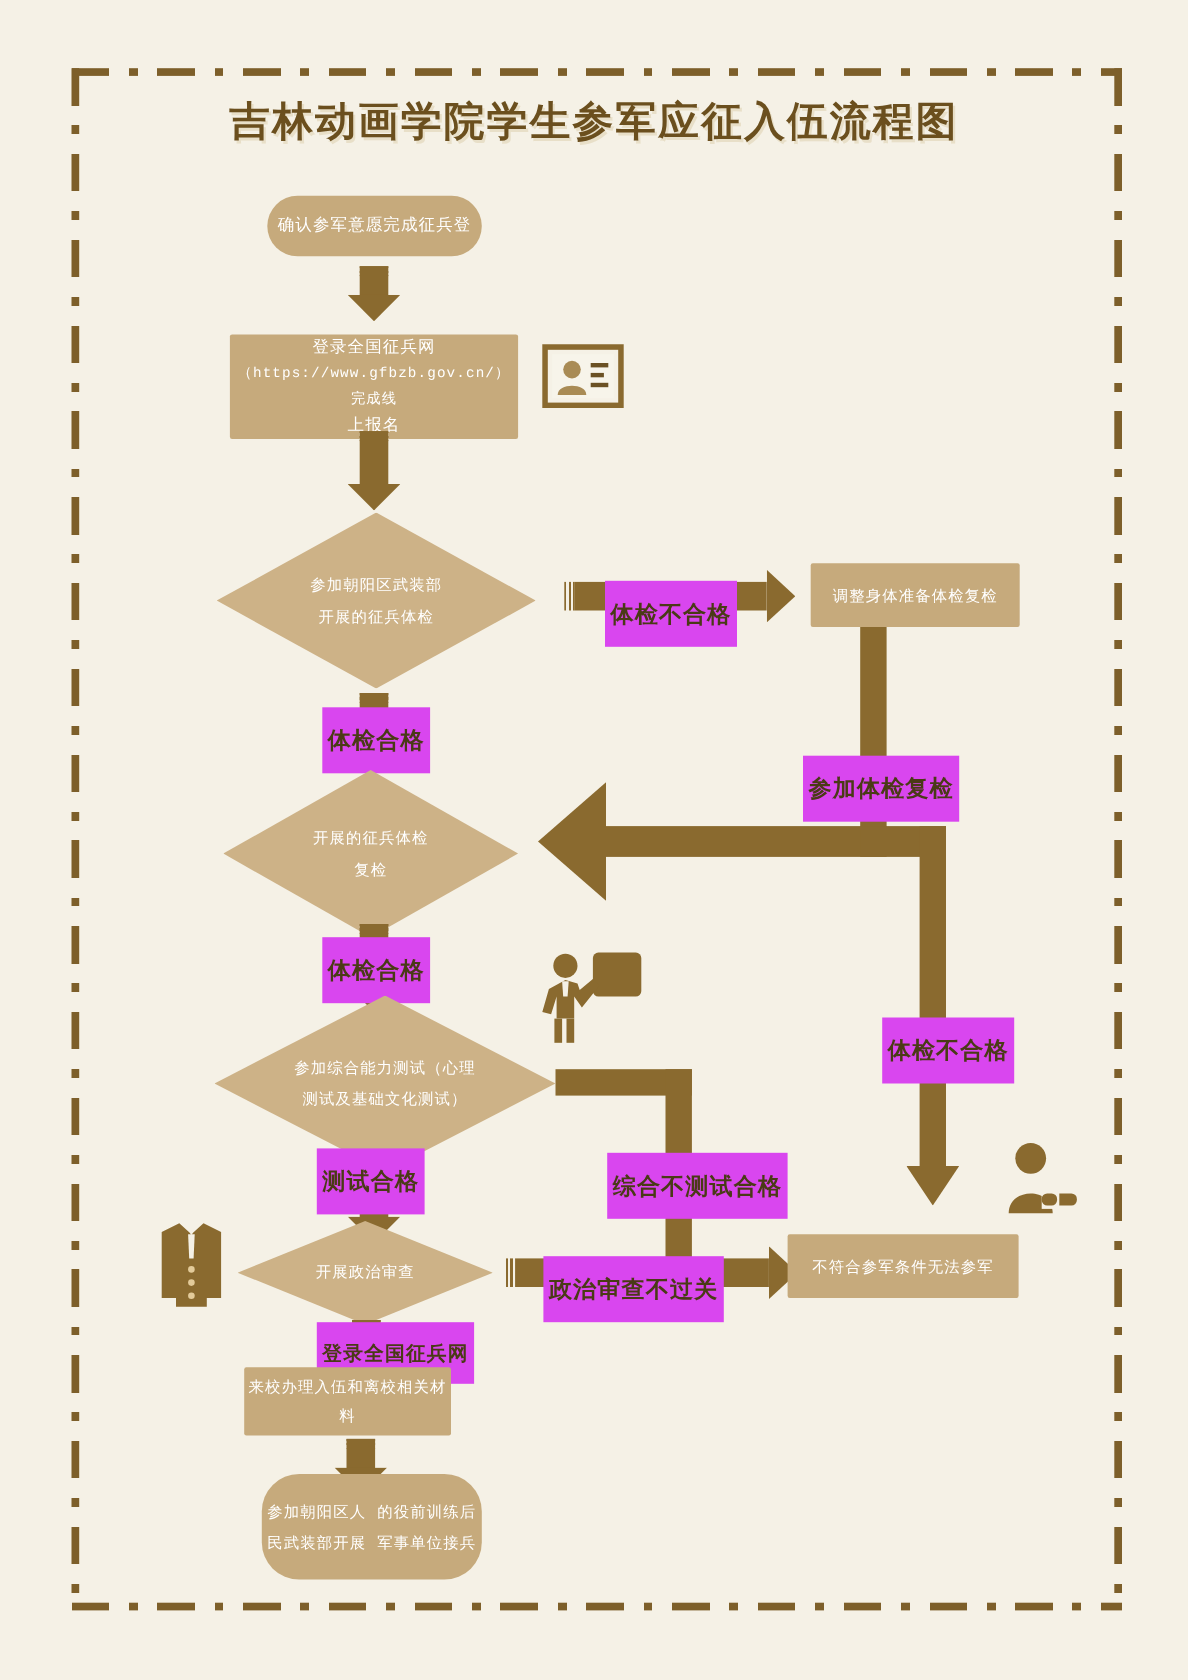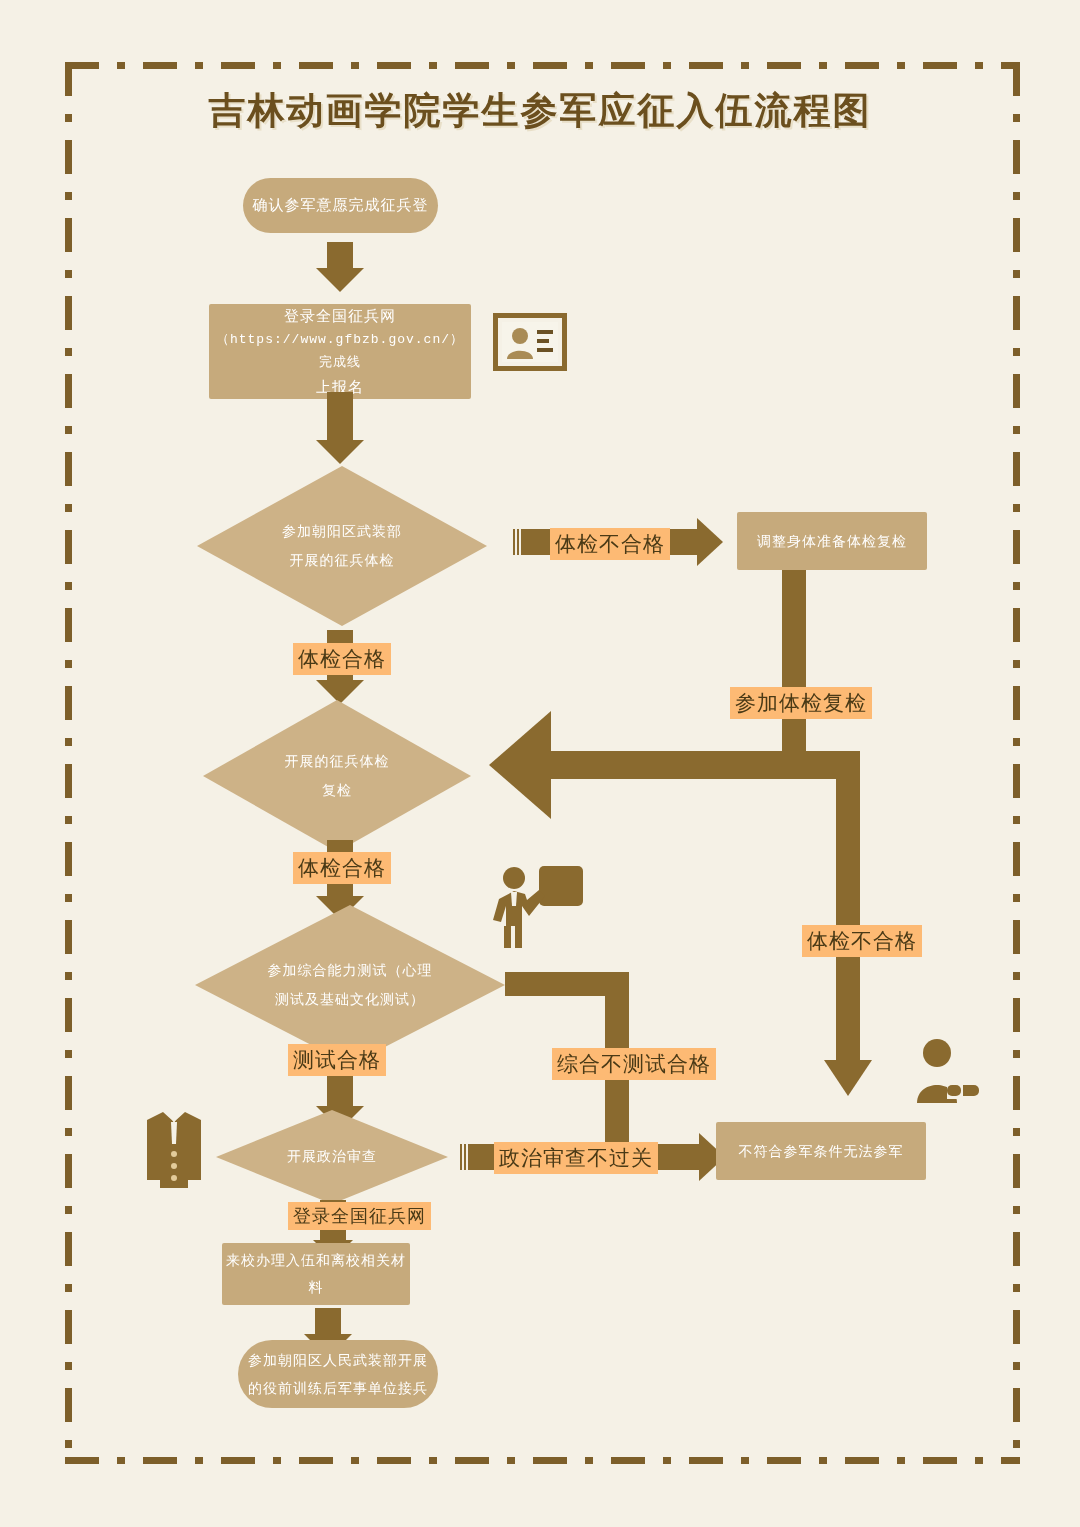--- a/index.html
+++ b/index.html
@@ -166,27 +166,27 @@
     background: #8a6a2f;
     clip-path: polygon(100% 0, 100% 100%, 0 50%);
   }
 
   
   .seg { position: absolute; background: #8a6a2f; }
 
   
   .edge-label {
     position: absolute;
-    background: #fdba74;
+    background: #d946ef;
     color: #4a3a16;
     font-size: 21px;
-    padding: 2px 5px;
+    padding: 16px 5px;
     white-space: nowrap;
     letter-spacing: 1px;
-    font-weight: 400;
+    font-weight: 700;
   }
   .edge-label.small {
     font-size: 18px;
   }
 
   
   .icon { position: absolute; }
 
   .mono { font-family: "Liberation Mono", "DejaVu Sans Mono", monospace; }
 </style>
@@ -375,18 +375,18 @@
   <div class="node rect" style="left:222px; top:1243px; width:188px; height:62px; font-size:14px;">
     <span>来校办理入伍和离校相关材料</span>
   </div>
 
   <div class="down-arrow" style="left:304px; top:1308px; width:48px; height:48px;">
     <div class="stripes"></div>
     <div class="shaft" style="height:28px;"></div>
     <div class="head" style="top:26px;"></div>
   </div>
 
-  <div class="node rounded" style="left:238px; top:1340px; width:200px; height:68px; flex-direction:column; font-size:14px; line-height:2;">
+  <div class="node rounded" style="left:238px; top:1340px; width:200px; height:96px; flex-direction:row; font-size:14px; line-height:2;">
     <span>参加朝阳区人民武装部开展</span>
     <span>的役前训练后军事单位接兵</span>
   </div>
 
 </div>
 
 </body></html>

